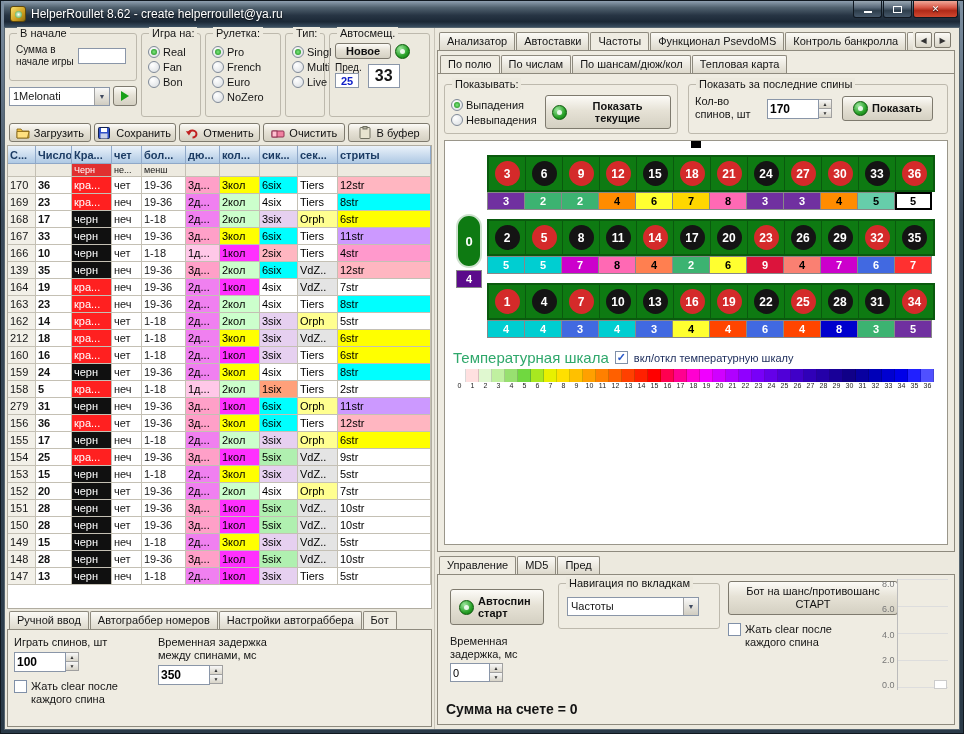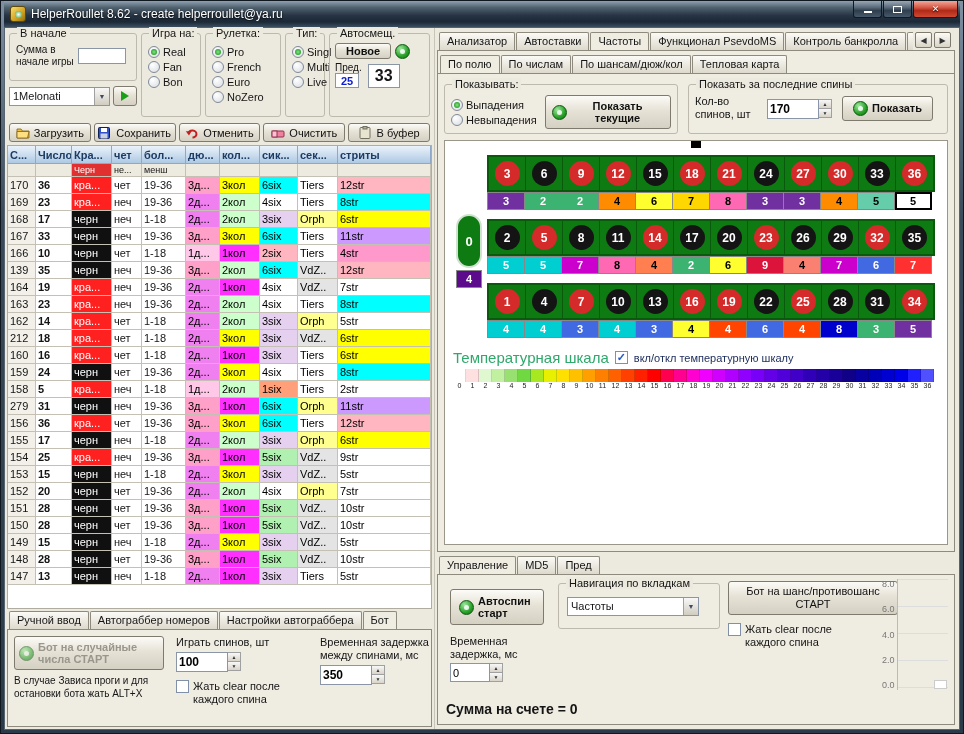--- a/index.html
+++ b/index.html
@@ -633,27 +633,20 @@
         <div class="bot-wrap">
           <div class="tabs">
               <div class="tabs-inner">
                 <div class="tab">Ручной ввод</div>
                 <div class="tab">Автограббер номеров</div>
                 <div class="tab">Настройки автограббера</div>
                 <div class="tab sel">Бот</div>
               </div>
             </div>
           <div class="bot-panel">
-            <div>
-              <button class="btn random-btn">
-                <span class="green-icon dim"></span>
-                <span>Бот на случайные числа СТАРТ</span>
-              </button>
-              <div class="bp-hint">В случае Зависа проги и для остановки бота жать ALT+X</div>
-            </div>
             <div class="bp-col2">
               <div class="bp-label">Играть спинов, шт</div>
               <div class="spinner big">
                 <input class="edit" value="100" style="">
                 <div class="sbtns">
                   <div class="sbtn">▲</div>
                   <div class="sbtn">▼</div>
                 </div>
               </div>
               <div class="cb-row">

